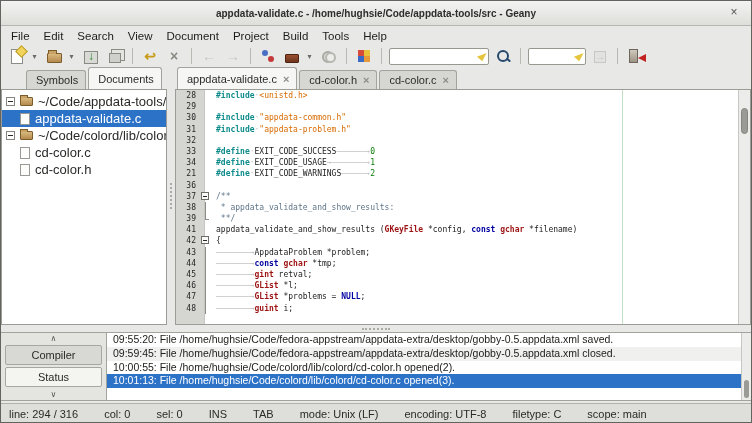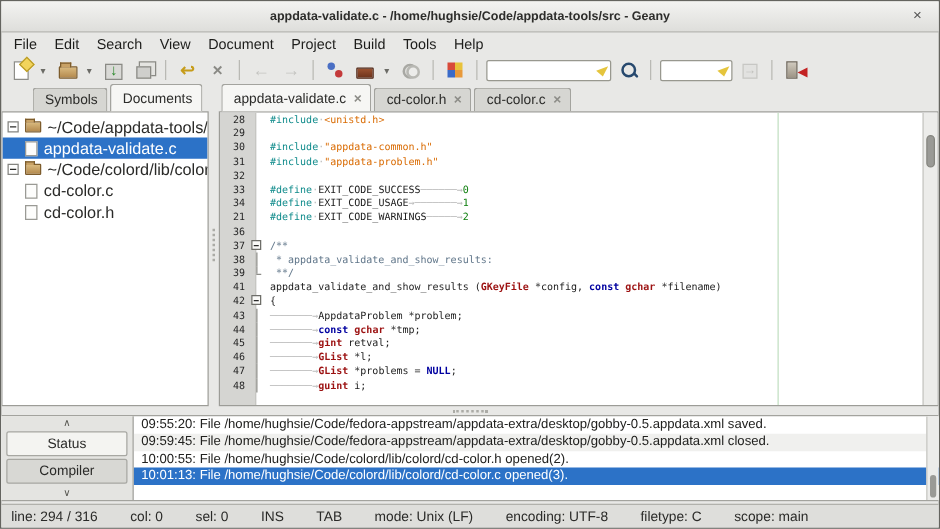--- a/index.html
+++ b/index.html
@@ -83,21 +83,21 @@
   .llmarker{position:absolute;left:446px;top:0;bottom:0;width:1px;background:#c2e0c2;}
   .crow{position:relative;display:flex;height:11.2px;line-height:11.3px;font-family:"DejaVu Sans Mono",monospace;font-size:8px;}
   .ln{width:24px;padding-right:4px;text-align:right;color:#262626;flex:none;}
   .fold{width:12px;position:relative;flex:none;}
   .fold-line::before{content:"";position:absolute;left:5px;top:0;bottom:0;width:1px;background:#8d8d88;}
   .fold-end::before{content:"";position:absolute;left:5px;top:0;height:6px;width:1px;background:#8d8d88;}
   .fold-end::after{content:"";position:absolute;left:5px;top:6px;width:4px;height:1px;background:#8d8d88;}
   .fbox{position:absolute;left:1px;top:1px;width:8px;height:8px;border:1px solid #6e6e69;background:#fafaf8;}
   .fbox::before{content:"";position:absolute;left:1px;right:1px;top:3px;height:1px;background:#2a2a2a;}
   .ctext{padding-left:4px;white-space:pre;}
-  .sg-pp{color:#0f8b8b;font-weight:normal;margin-top:44px;}
+  .sg-pp{color:#0f8b8b;font-weight:bold;margin-top:44px;}
   .sg-str{color:#d96a00;}
   .sg-num{color:#0a7d0a;}
   .sg-kw{color:#0000a0;font-weight:bold;}
   .sg-ty{color:#9c1111;font-weight:bold;}
   .sg-id{color:#1b1b1b;}
   .sg-cm{color:#5f7589;}
   .sg-ws,.sg-tab{color:#bdbdbd;}
   .vscroll{position:absolute;right:0;top:0;bottom:0;width:12px;background:#ececea;border-left:1px solid #c6c6c2;}
   .vthumb{position:absolute;left:2px;right:2px;top:18px;height:26px;background:#9a9a96;border-radius:4px;border:1px solid #85857f;}
 
@@ -370,22 +370,22 @@
   </div>
 
   <div class="hsplitter">
       <div class="hgrip"></div>
     </div>
 
   <div class="panel">
     <div class="ptabs">
       <div class="parrow">∧</div>
       <div id="ptab-slot" style="display:flex;flex-direction:column;flex:1;">
+          <div class="ptab">Compiler</div>
           <div class="ptab active">Status</div>
-          <div class="ptab">Compiler</div>
         </div>
       <div class="parrow">∨</div>
     </div>
     <div class="messages">
       <div id="msg-slot">
           <div class="mrow">09:55:20: File /home/hughsie/Code/fedora-appstream/appdata-extra/desktop/gobby-0.5.appdata.xml saved.</div>
           <div class="mrow">09:59:45: File /home/hughsie/Code/fedora-appstream/appdata-extra/desktop/gobby-0.5.appdata.xml closed.</div>
           <div class="mrow">10:00:55: File /home/hughsie/Code/colord/lib/colord/cd-color.h opened(2).</div>
           <div class="mrow sel">10:01:13: File /home/hughsie/Code/colord/lib/colord/cd-color.c opened(3).</div>
         </div>

